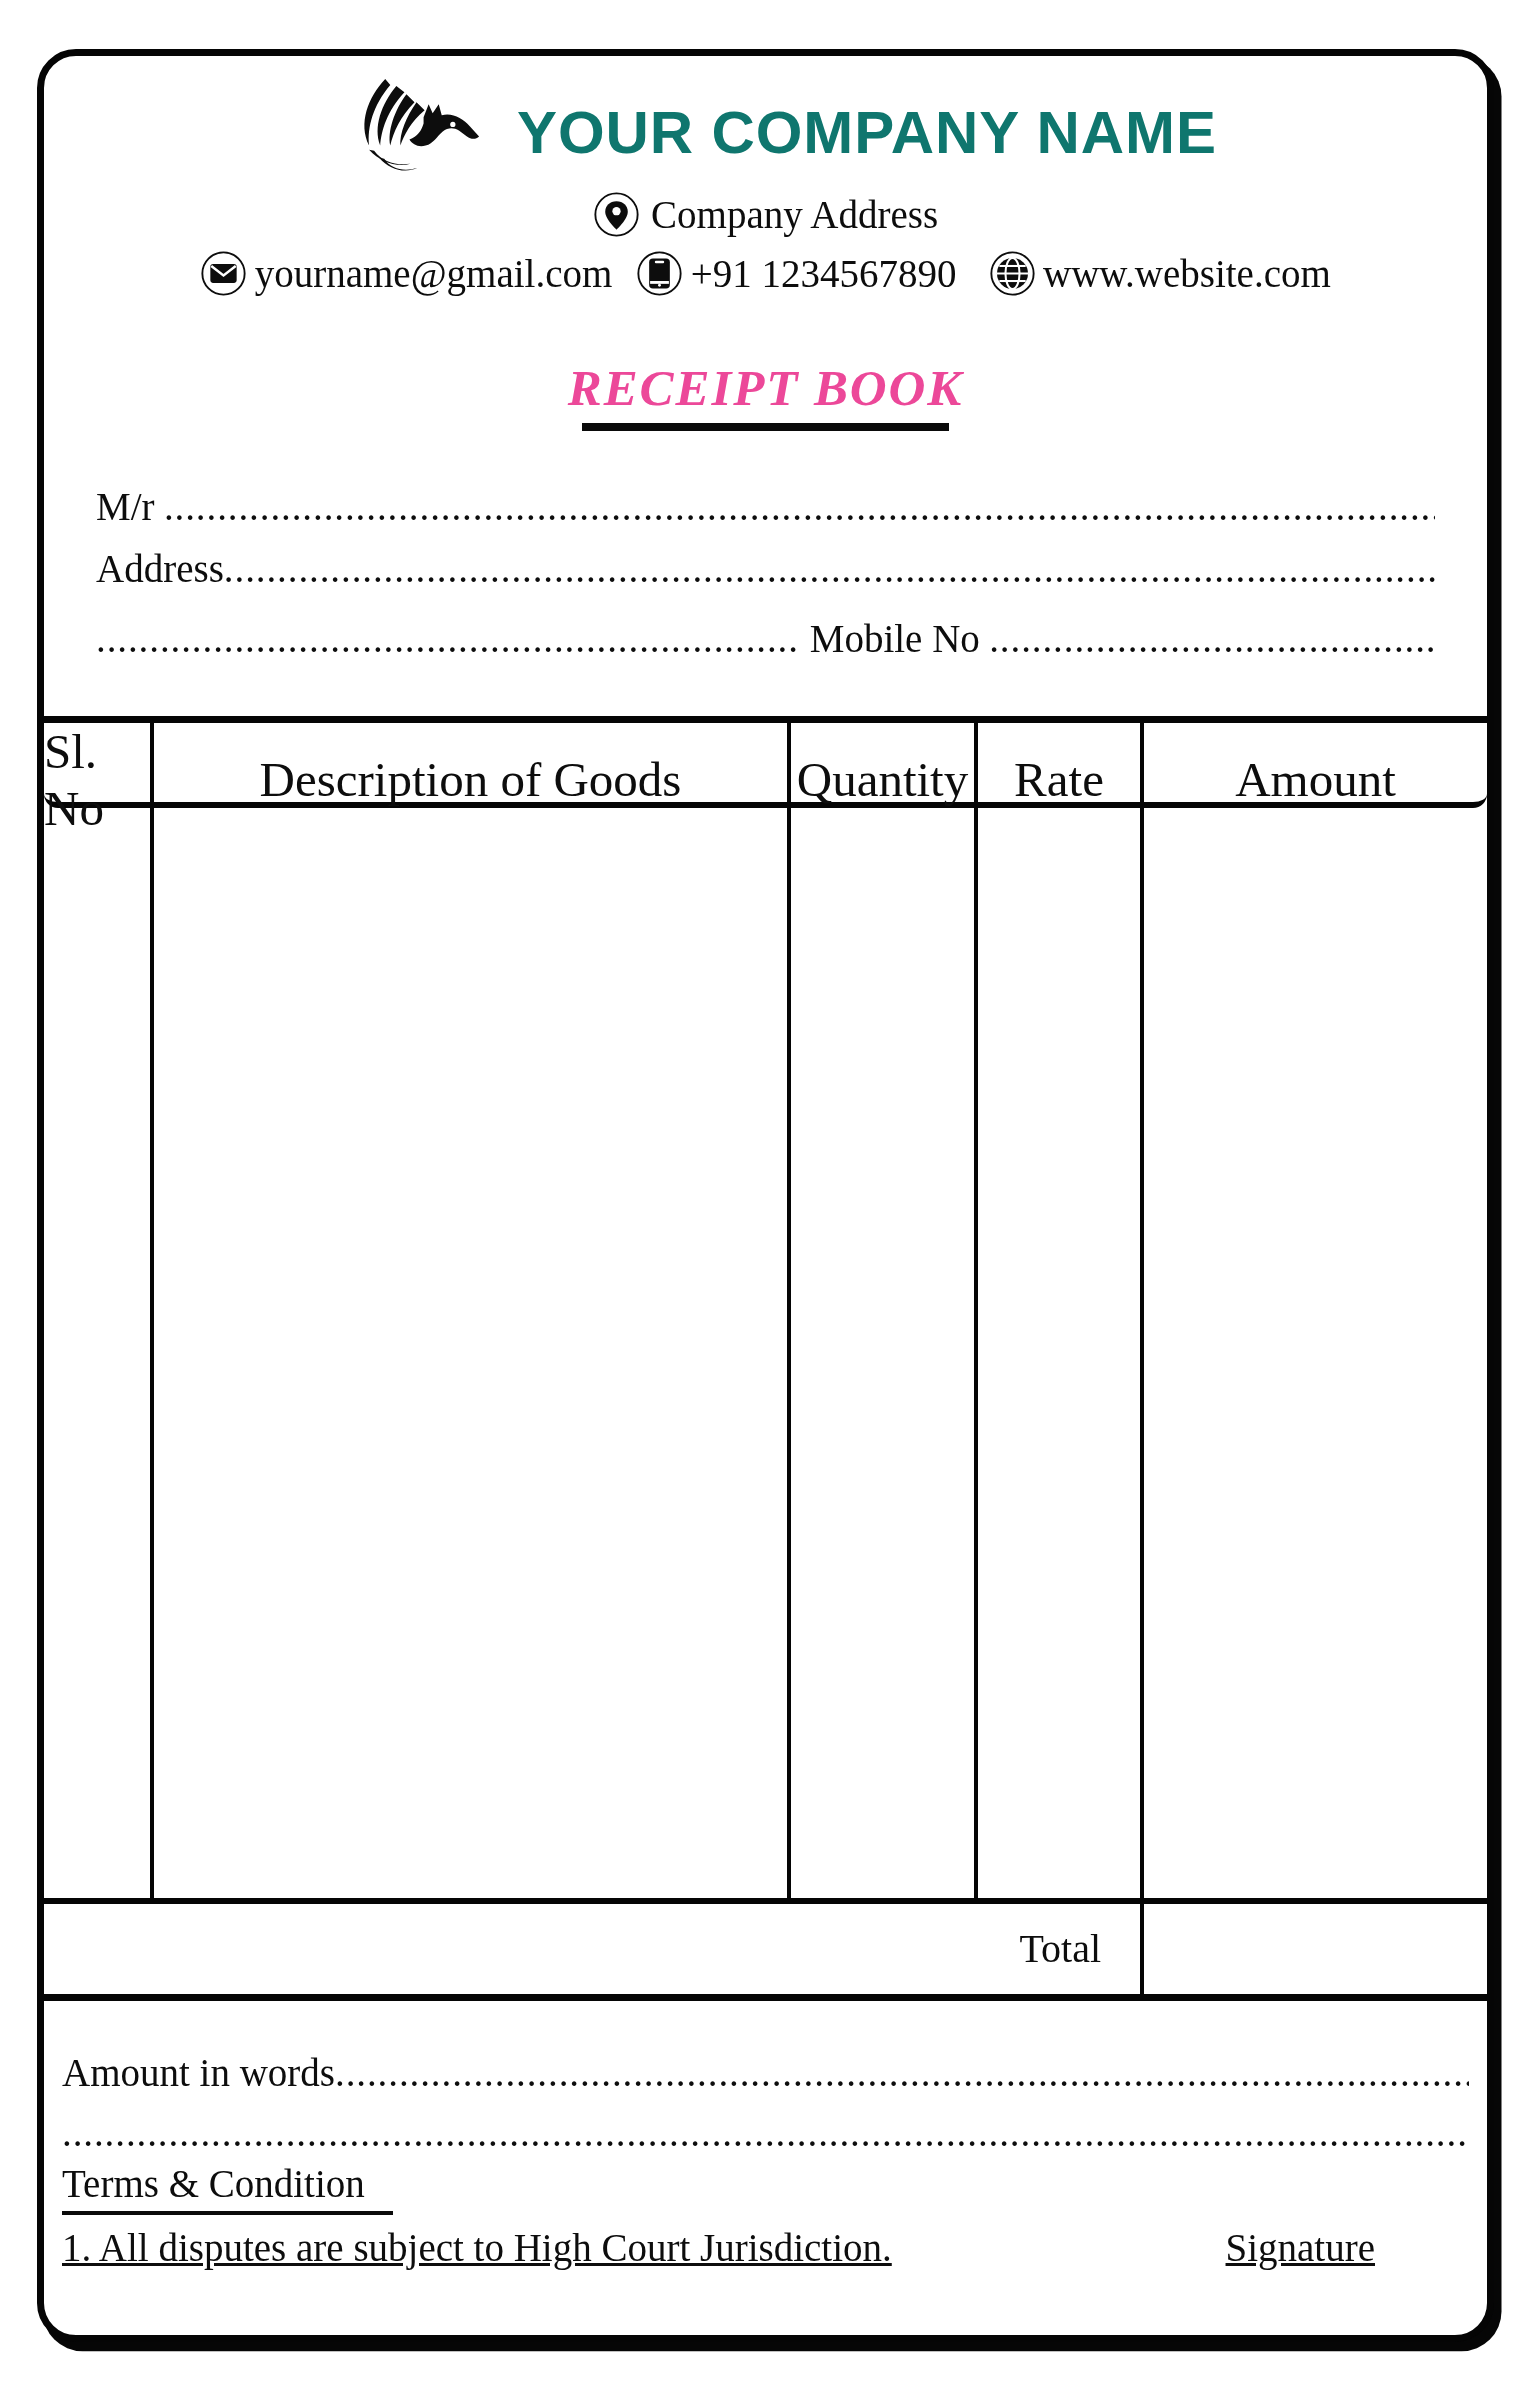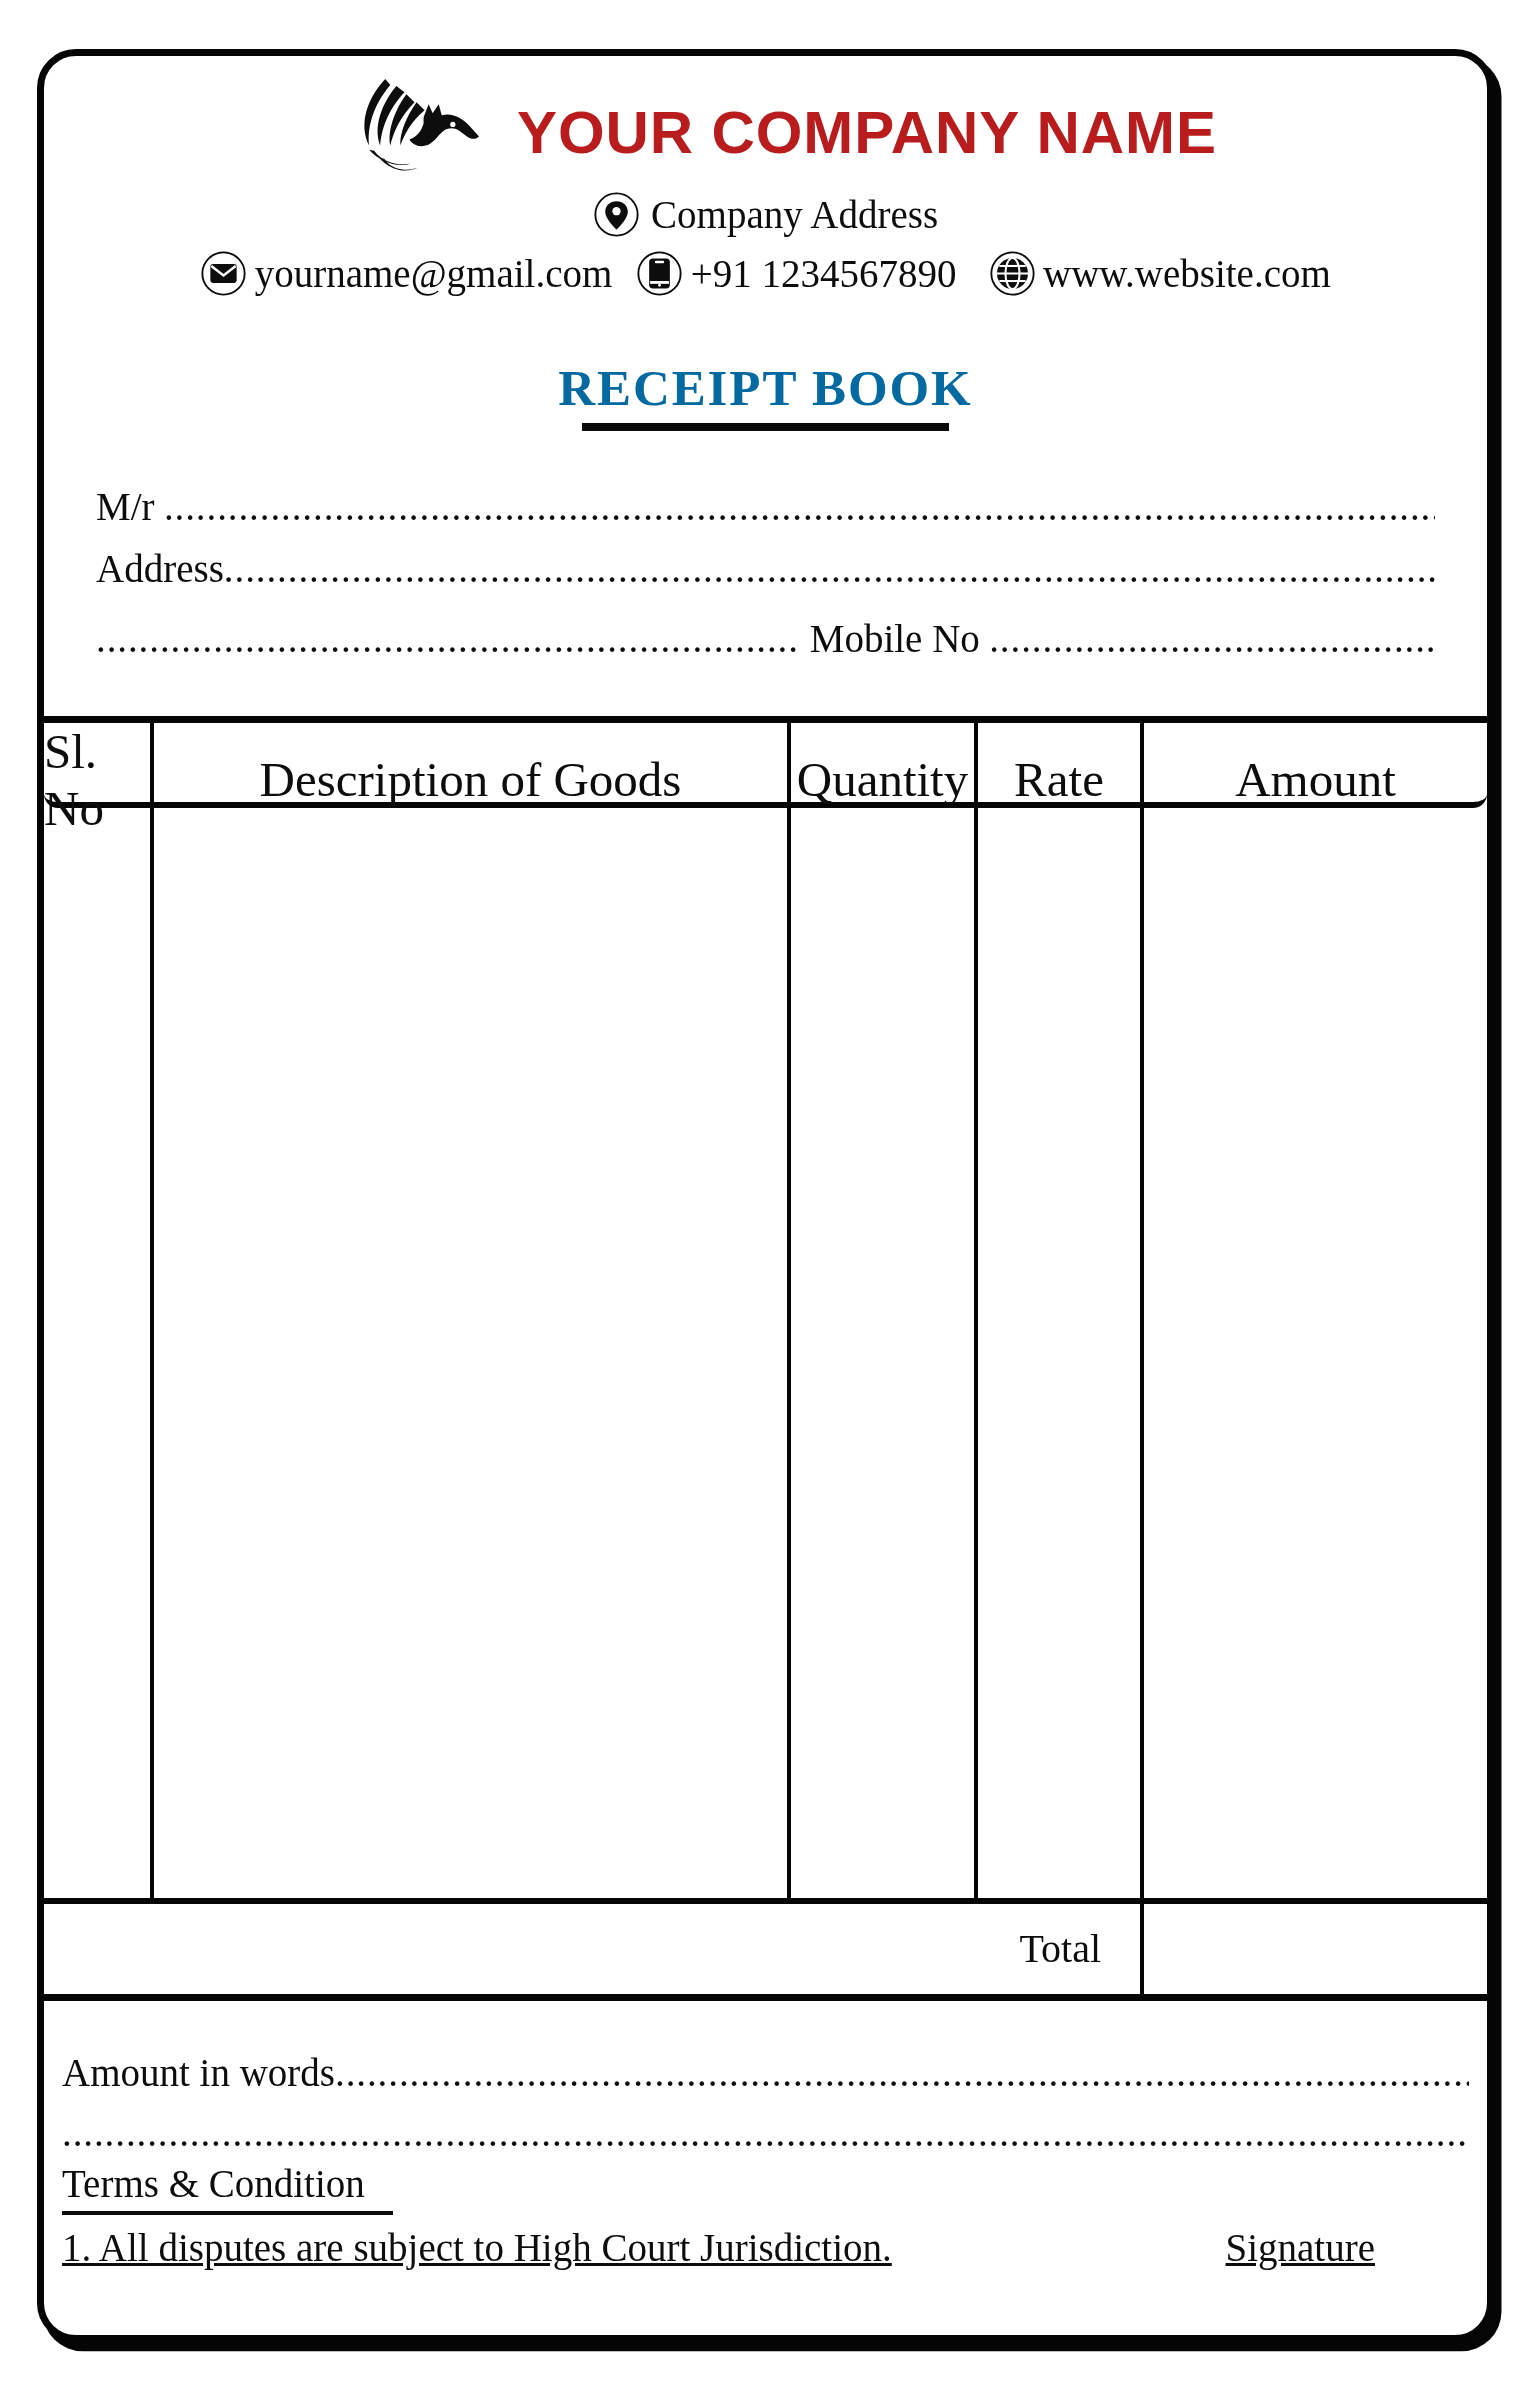--- a/index.html
+++ b/index.html
@@ -11,31 +11,31 @@
     position:absolute;left:37px;top:49px;width:1443px;height:2279px;
     border:7.5px solid #050505;border-radius:39px;background:#ffffff;
     box-shadow:6.6px 8.4px 0 0.9px #060606;
     display:flex;flex-direction:column;overflow:hidden;
   }
   
   .brand-row{display:flex;justify-content:center;align-items:center;margin-top:20.6px;height:112px;}
   .brand-logo{width:201px;height:111px;flex:0 0 auto;margin-right:1.9px;}
   .brand-name{
     font-family:"Liberation Sans","DejaVu Sans",sans-serif;font-weight:800;
-    font-size:60px;letter-spacing:0.9px;color:#b91c1c;white-space:nowrap;
+    font-size:60px;letter-spacing:0.9px;color:#0f766e;white-space:nowrap;
   }
   .addr-row{display:flex;justify-content:center;align-items:center;gap:11.2px;height:52px;font-size:39px;}
   .contact-row{display:flex;justify-content:center;align-items:flex-start;margin-top:9.4px;height:52px;font-size:39px;white-space:nowrap;}
   .contact-item{display:flex;align-items:center;gap:7.5px;}
   .contact-gap-a{margin-left:24px;}
   .contact-gap-b{margin-left:32px;}
   .cicon{width:47px;height:47px;flex:0 0 auto;}
   
   .title-wrap{margin-top:58px;text-align:center;}
-  .receipt-title{font-size:51px;font-weight:bold;letter-spacing:1.9px;line-height:56px;color:#0369a1;}
+  .receipt-title{font-size:51px;font-weight:bold;letter-spacing:1.9px;line-height:56px;color:#ec4899;font-style:italic;}
   .title-underline{width:367px;height:8.4px;background:#0a0a0a;margin:6.6px auto 0 auto;}
   
   .field-line{display:flex;align-items:baseline;padding:0 52px;font-size:39px;line-height:49px;white-space:nowrap;}
   .sr-date{justify-content:space-between;margin-top:26px;}
   .mr-line{margin-top:51px;}
   .addr-line{margin-top:13px;}
   .mobile-line{margin-top:20.6px;}
   .leader{overflow:hidden;letter-spacing:0.9px;}
   .leader.grow{flex:1 1 0;min-width:0;}
   .leader.grow-wide{flex:1.58 1 0;min-width:0;}

